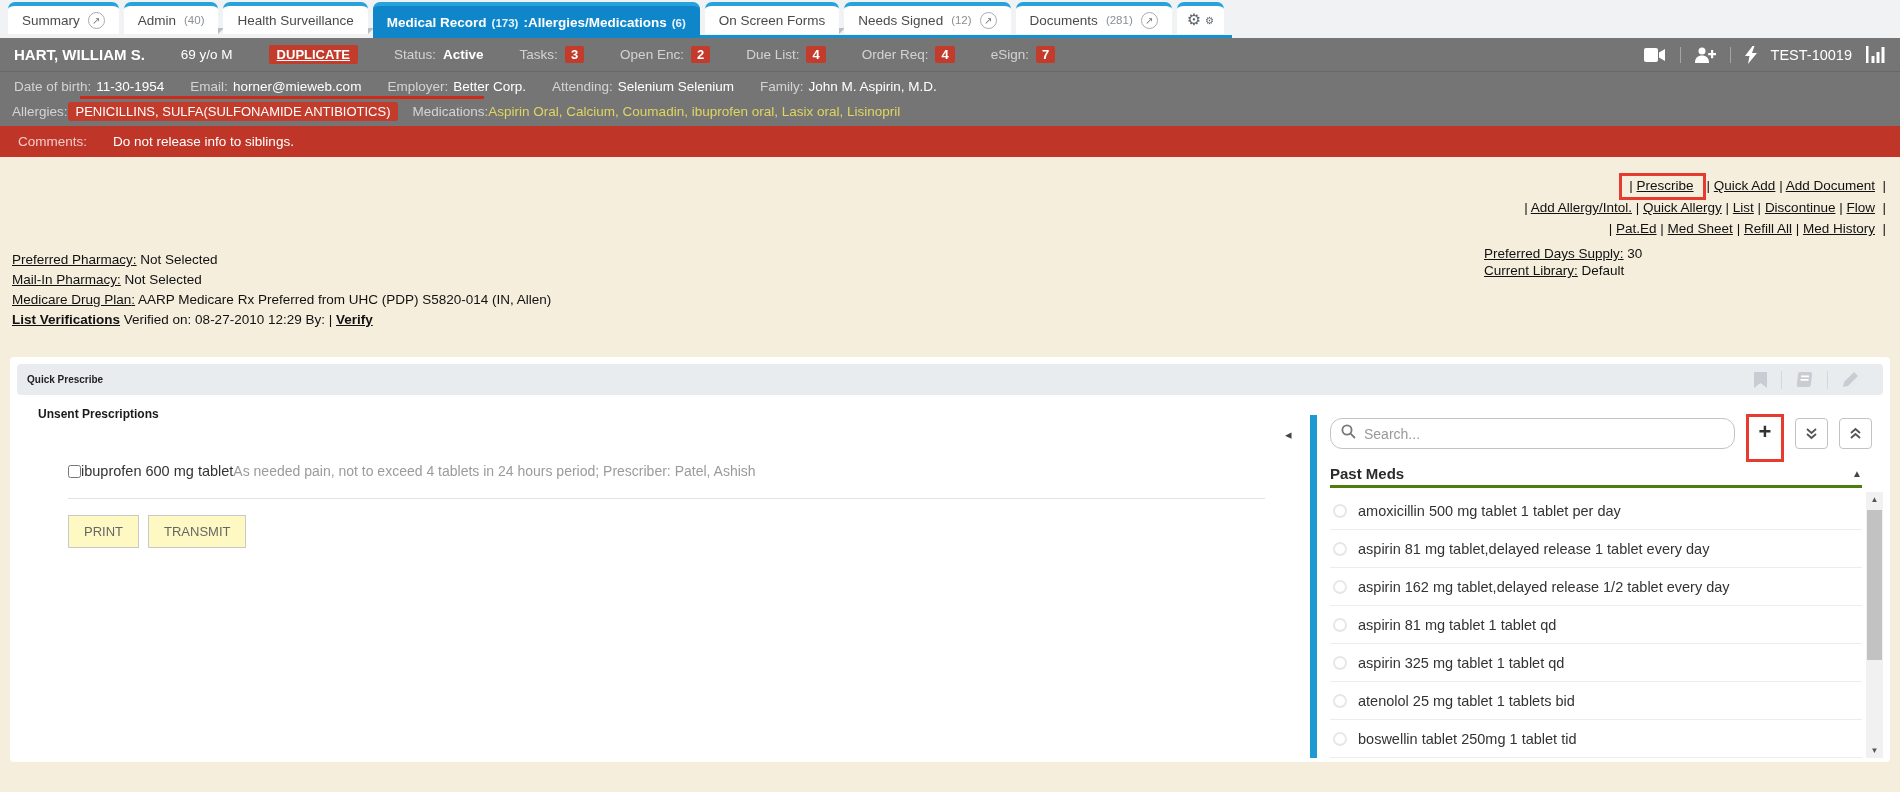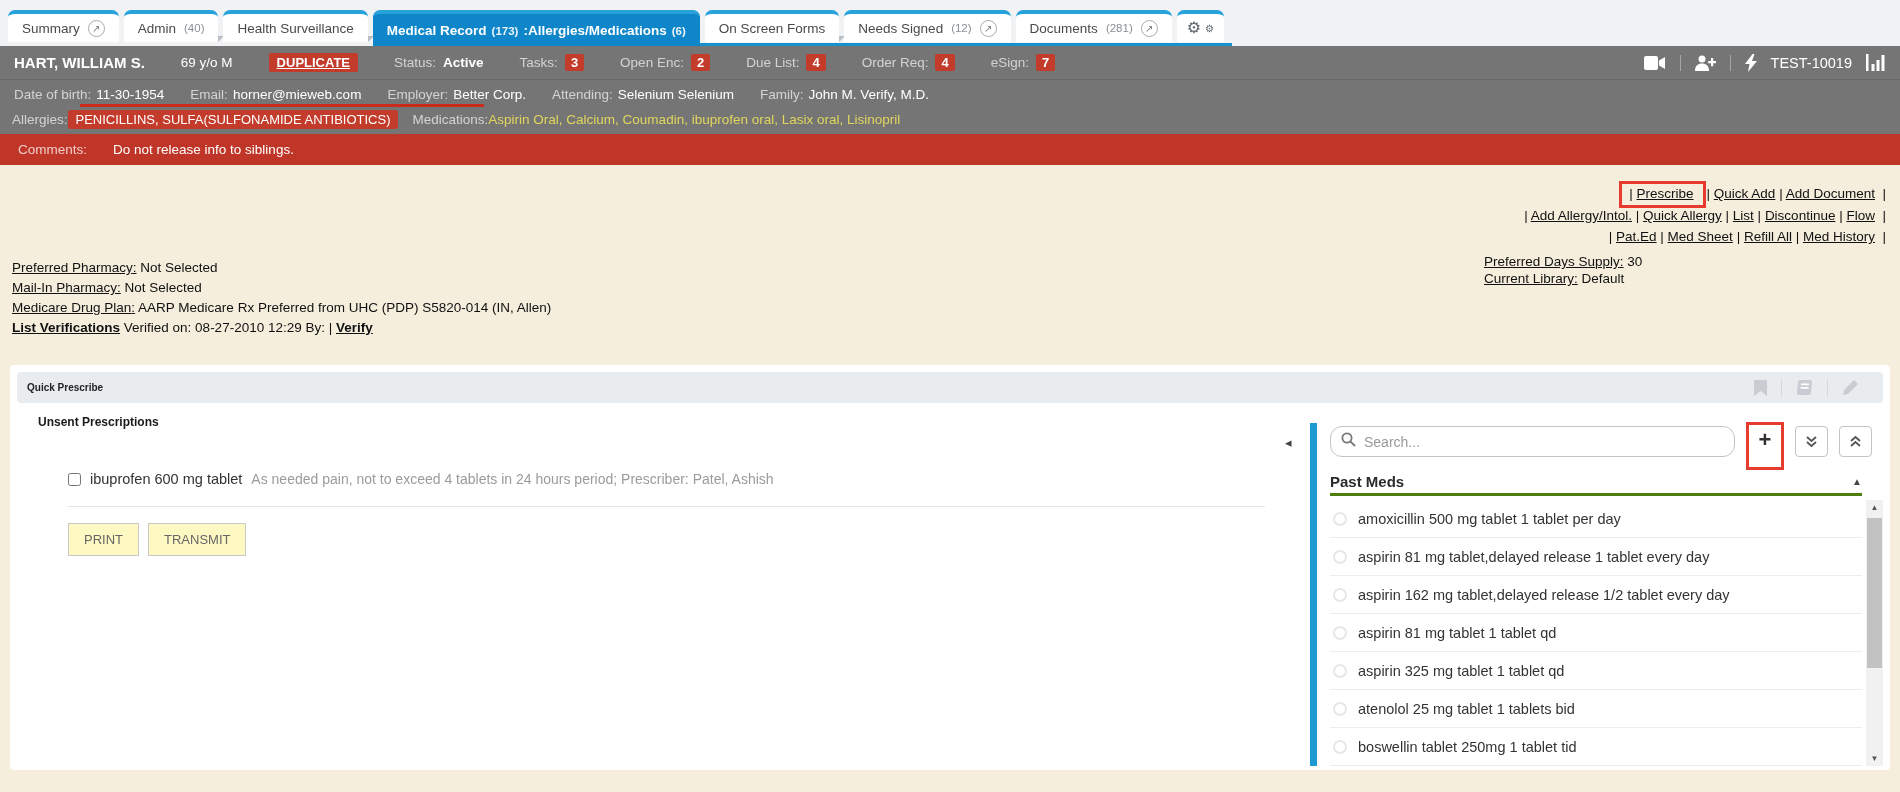--- a/index.html
+++ b/index.html
@@ -1,20 +1,20 @@
 <!DOCTYPE html>
 <html><head>
 <meta charset="utf-8">
 <style>
   * { margin:0; padding:0; box-sizing:border-box; }
   html,body { width:1900px; height:792px; overflow:hidden; background:#f5eedd;
               font-family:"Liberation Sans", sans-serif; }
 
   
-  .tabbar { position:relative; height:46px; background:#f1f2f4; display:flex;
+  .tabbar { position:relative; height:38px; background:#f1f2f4; display:flex;
             align-items:flex-end; padding-left:8px; gap:5px; }
   .tab { position:relative; display:flex; align-items:center; gap:8px; background:#fff;
          border-top:4px solid #27a2da; border-radius:7px 7px 0 0; padding:0 14px;
          height:32px; margin-bottom:4px; font-size:13.5px; color:#4a4a4a; cursor:pointer; white-space:nowrap; }
   .tab .cnt { font-size:11.5px; color:#8a8f94; }
   .tab.active { background:#0f86c9; border-top-color:#27a2da; color:#fff; font-weight:bold;
                 height:36px; margin-bottom:0; z-index:2; }
   .tab.active .cnt { color:rgba(255,255,255,.9); font-weight:bold; }
   .fold::after { content:""; position:absolute; right:-6px; bottom:0; width:0; height:0;
                  border-top:6px solid #b9bec4; border-right:6px solid transparent; }
@@ -86,21 +86,21 @@
   .card { position:absolute; left:10px; right:10px; top:200px; height:405px; background:#fff;
           border-radius:4px; }
   .card-header { position:absolute; left:7px; right:7px; top:7px; height:31px; background:#e9ecef;
                  border-radius:4px; display:flex; align-items:center; padding:0 10px; }
   .card-title { font-size:10px; font-weight:bold; color:#222; }
   .hdr-icons { margin-left:auto; display:flex; align-items:center; height:100%; }
   .hdr-icon { display:flex; align-items:center; padding:0 14px; height:18px; cursor:pointer; }
   .hdr-icon + .hdr-icon { border-left:1px solid #d4d8db; }
 
   .unsent-title { position:absolute; left:28px; top:50px; font-size:12px; font-weight:bold; color:#1a1a1a; }
-  .rx-row { position:absolute; left:58px; top:106px; display:flex; align-items:center; gap:9px;
+  .rx-row { position:absolute; left:58px; top:106px; display:flex; align-items:center; 
             width:1195px; font-size:14.5px; }
   .rx-name { color:#333; }
   .rx-details { color:#9b9b9b; font-size:14px; }
   .rx-divider { position:absolute; left:58px; top:141px; width:1197px; border-top:1px solid #e3e3e3; }
   .btn-row { position:absolute; left:58px; top:158px; display:flex; gap:9px; }
   .btn { border:1px solid #c9c9c9; border-radius:0; background:#fef9c3; color:#666;
          font-size:13px; padding:8px 15px; cursor:pointer; font-family:inherit; }
 
   
   .panel-collapse { position:absolute; left:1270px; top:66px; font-size:13px; color:#444;
@@ -259,21 +259,21 @@
     <span class="pair">
       <span class="lbl">Employer:</span>
       <span>Better Corp.</span>
     </span>
     <span class="pair">
       <span class="lbl">Attending:</span>
       <span>Selenium Selenium</span>
     </span>
     <span class="pair">
       <span class="lbl">Family:</span>
-      <span>John M. Verify, M.D.</span>
+      <span>John M. Aspirin, M.D.</span>
     </span>
     <span class="dob-underline"></span>
   </div>
 
   <div class="band-row3">
     <span class="lbl">Allergies:</span>
     <span class="allergy-badge">PENICILLINS, SULFA(SULFONAMIDE ANTIBIOTICS)</span>
     <span class="lbl meds-label">Medications:</span>
     <span class="med-links">
       <span class="med-link">Aspirin Oral</span>

